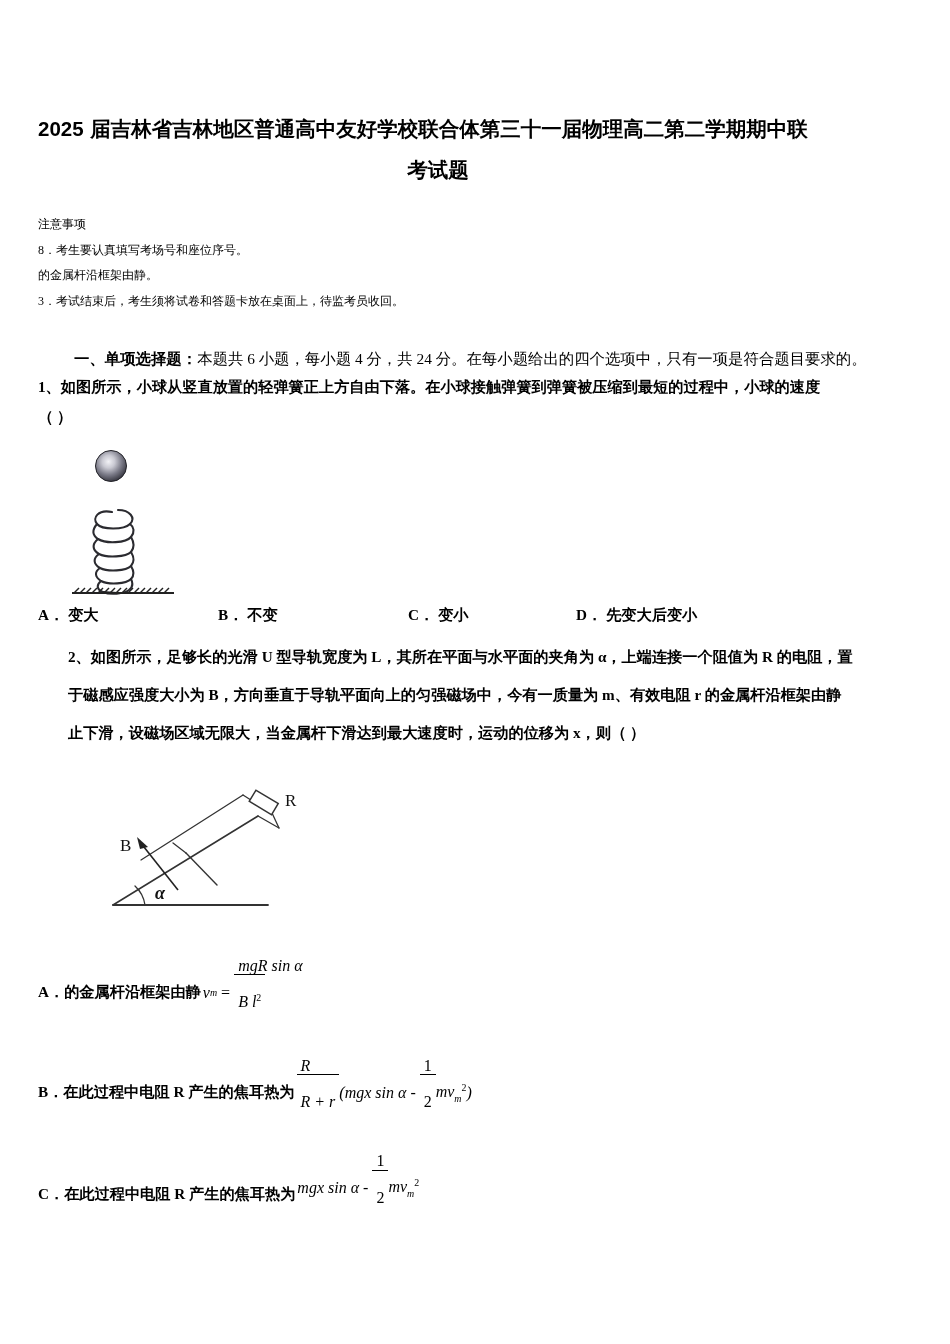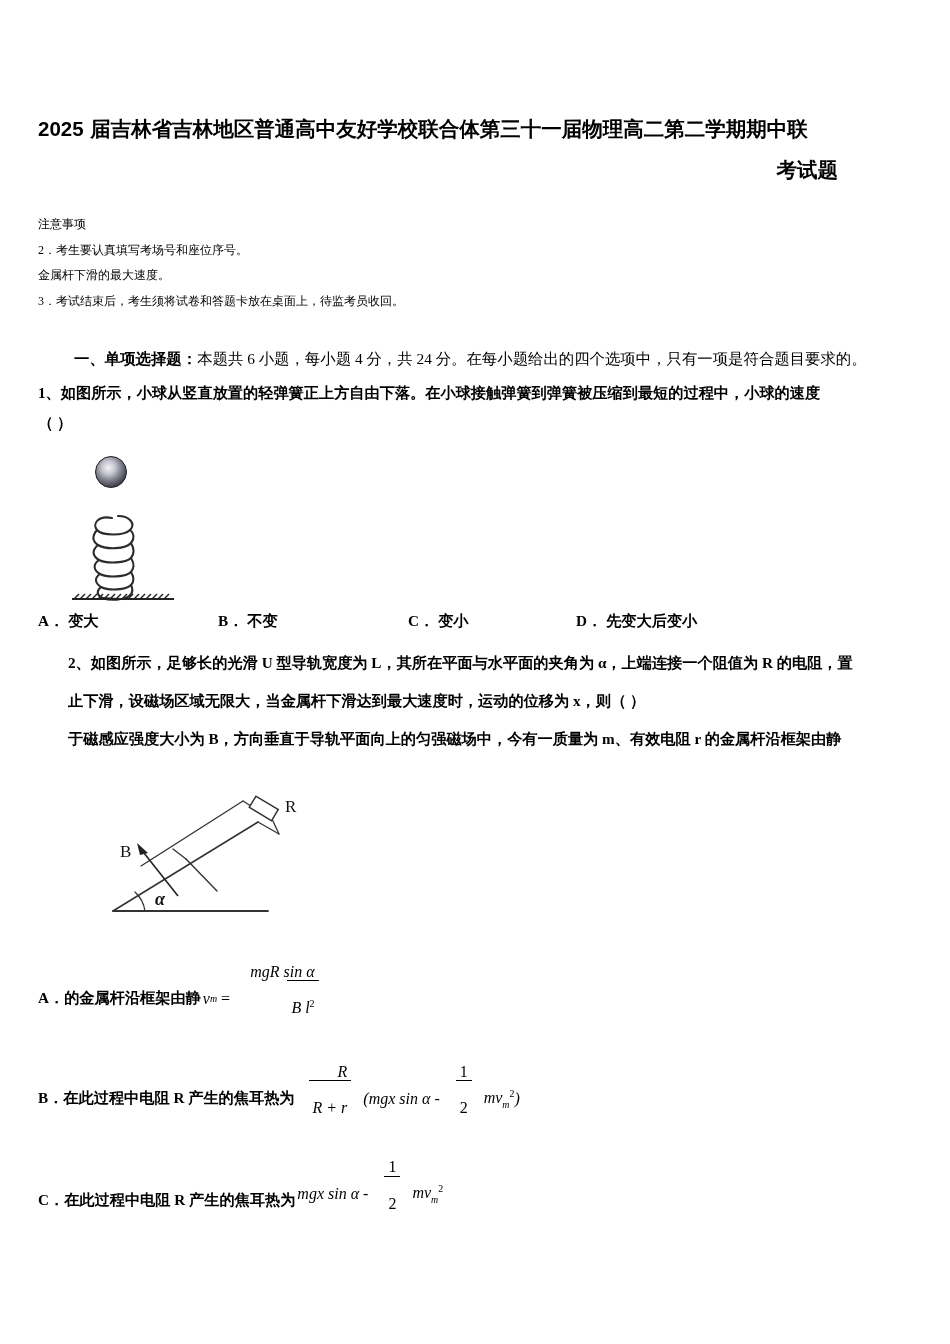--- a/index.html
+++ b/index.html
@@ -36,21 +36,21 @@
     font-weight: bold;
     font-size: 20.5px;
     line-height: 41px;
     text-align: left;
     letter-spacing: 0px;
     margin-top: 108px;
     word-spacing: 1px;
   }
   .doc-title .line2 {
     display: block;
-    text-align: right;
+    text-align: center;
     padding-right: 80px;
   }
 
   
   .notice {
     margin-top: 22px;
     font-size: 12px;
     line-height: 25.5px;
   }
   .notice-head {
@@ -67,21 +67,21 @@
     line-height: 26px;
     font-weight: bold;
     margin-left: 36px;
   }
   .section-head .normal { font-weight: normal; }
 
   .q-text {
     font-size: 15.2px;
     line-height: 26px;
     font-weight: bold;
-    margin-top: 8px;
+    margin-top: 2px;
   }
   .q-text.loose { line-height: 38px; margin-left: 30px; }
   .paren {
     display: inline-block;
     min-width: 52px;
   }
 
   
   .opt-row {
     display: flex;
@@ -135,23 +135,23 @@
     font-size: 16px;
     display: inline-flex;
     align-items: center;
     margin-left: 2px;
   }
   .mathvar { font-style: italic; }
   .mathrm { font-style: normal; }
   .frac {
     display: inline-flex;
     flex-direction: column;
-    align-items: flex-end;
+    align-items: flex-start;
     vertical-align: middle;
-    margin: 0 12px;
+    margin: 0 0;
     line-height: 1.08;
   }
   .frac .num { padding: 0 4px; }
   .frac .den {
     border-top: 1.2px solid #000;
     padding: 18px 4px;
   }
   .sub {
     font-size: 0.62em;
     vertical-align: sub;
@@ -176,22 +176,22 @@
 <div class="page">
   <div class="content">
 
     <div class="doc-title">
       <span>2025 届吉林省吉林地区普通高中友好学校联合体第三十一届物理高二第二学期期中联</span>
       <span class="line2">考试题</span>
     </div>
 
     <div class="notice">
       <div class="notice-head">注意事项</div>
-      <div class="notice-item">2．考生要认真填写考场号和座位序号。</div>
-      <div class="notice-item">金属杆下滑的最大速度。</div>
+      <div class="notice-item">8．考生要认真填写考场号和座位序号。</div>
+      <div class="notice-item">的金属杆沿框架由静。</div>
       <div class="notice-item">3．考试结束后，考生须将试卷和答题卡放在桌面上，待监考员收回。</div>
     </div>
 
     <div class="section-head">
       <span>一、单项选择题：</span><span class="normal">本题共 6 小题，每小题 4 分，共 24 分。在每小题给出的四个选项中，只有一项是符合题目要求的。</span>
     </div>
 
     <div class="q-text">
       <span>1、</span><span>如图所示，小球从竖直放置的轻弹簧正上方自由下落。在小球接触弹簧到弹簧被压缩到最短的过程中，小球的速度</span>
     </div>
@@ -260,24 +260,24 @@
       <div class="opt opt-d">
         <span class="opt-letter">D．</span>
         <span>先变大后变小</span>
       </div>
     </div>
 
     <div class="q-text loose" style="margin-top:12px;">
       <div>
         <span>2、</span><span>如图所示，足够长的光滑 U 型导轨宽度为 L，其所在平面与水平面的夹角为 α，上端连接一个阻值为 R 的电阻，置</span>
       </div>
+      <div>于磁感应强度大小为 B，方向垂直于导轨平面向上的匀强磁场中，今有一质量为 m、有效电阻 r 的金属杆沿框架由静</div>
       <div>
         <span>止下滑，设磁场区域无限大，当金属杆下滑达到最大速度时，运动的位移为 x，则</span><span class="paren">（      ）</span>
       </div>
-      <div>于磁感应强度大小为 B，方向垂直于导轨平面向上的匀强磁场中，今有一质量为 m、有效电阻 r 的金属杆沿框架由静</div>
     </div>
 
     <div class="fig-incline">
       <svg width="230" height="165" viewBox="0 0 230 165">
         <g fill="none" stroke="#333" stroke-width="1.6" stroke-linecap="round">
 
           <line x1="20" y1="137" x2="175" y2="137" stroke-width="1.8"></line>
 
           <line x1="20" y1="137" x2="165" y2="48"></line>
 

